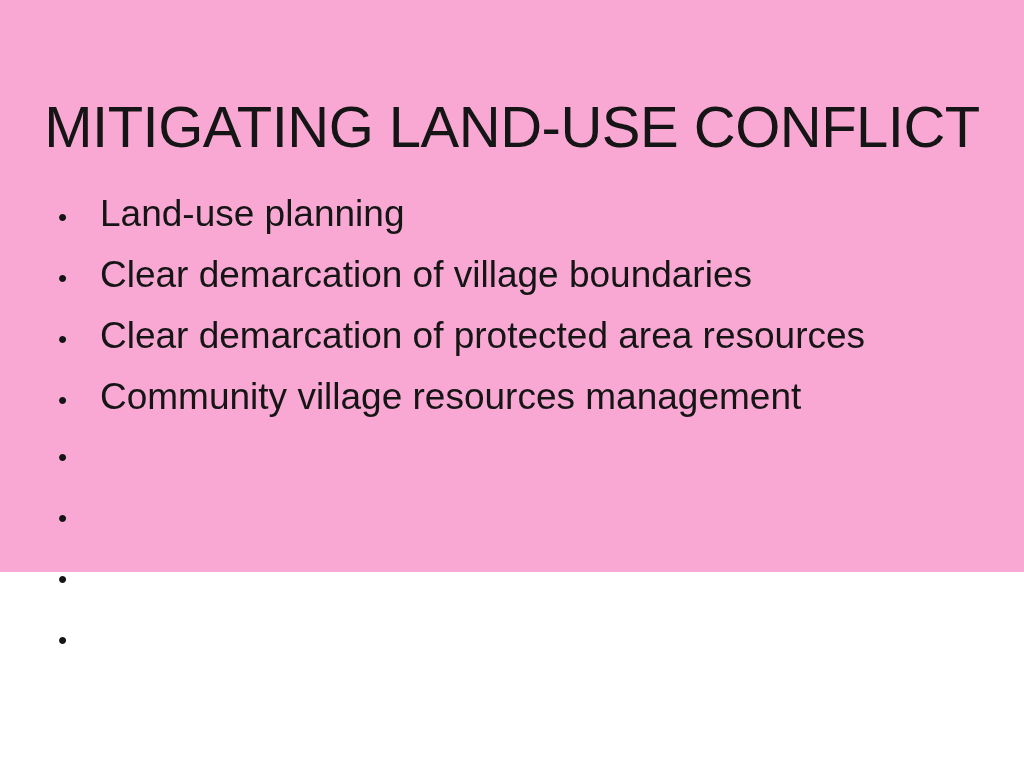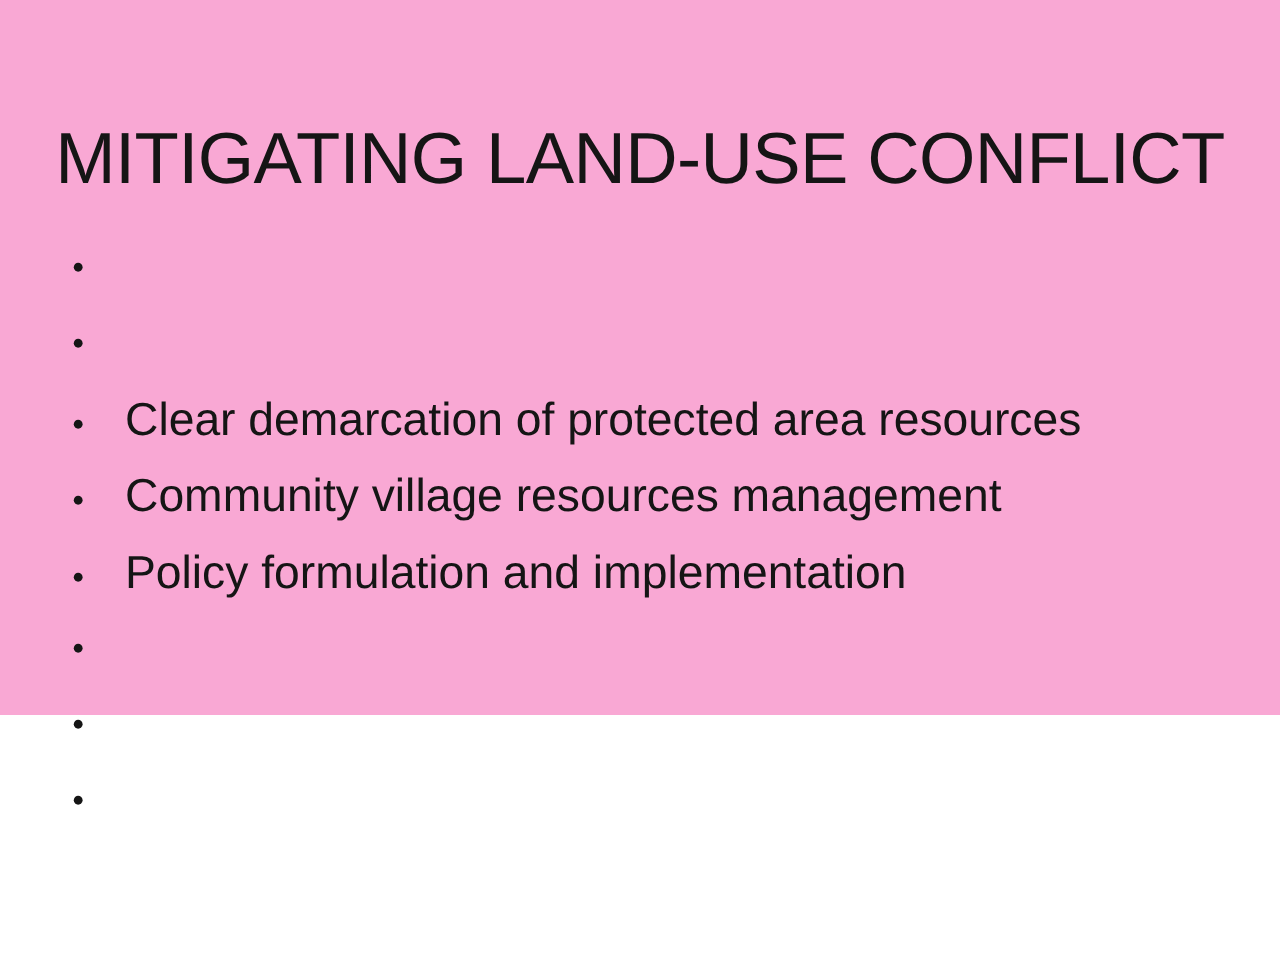--- a/index.html
+++ b/index.html
@@ -81,39 +81,40 @@
 <body>
 
 <div class="slide">
 
   <h1 class="slide-title">MITIGATING LAND-USE CONFLICT</h1>
 
   <ul class="bullet-list">
 
     <li class="bullet-item">
       <span class="bullet-marker">•</span>
+      <span class="bullet-text">Land-use planning</span>
     </li>
 
     <li class="bullet-item">
       <span class="bullet-marker">•</span>
+      <span class="bullet-text">Clear demarcation of village boundaries</span>
     </li>
 
     <li class="bullet-item">
       <span class="bullet-marker">•</span>
       <span class="bullet-text">Clear demarcation of protected area resources</span>
     </li>
 
     <li class="bullet-item">
       <span class="bullet-marker">•</span>
       <span class="bullet-text">Community village resources management</span>
     </li>
 
     <li class="bullet-item">
       <span class="bullet-marker">•</span>
-      <span class="bullet-text">Policy formulation and implementation</span>
     </li>
 
     <li class="bullet-item">
       <span class="bullet-marker">•</span>
     </li>
 
     <li class="bullet-item">
       <span class="bullet-marker">•</span>
     </li>
 

